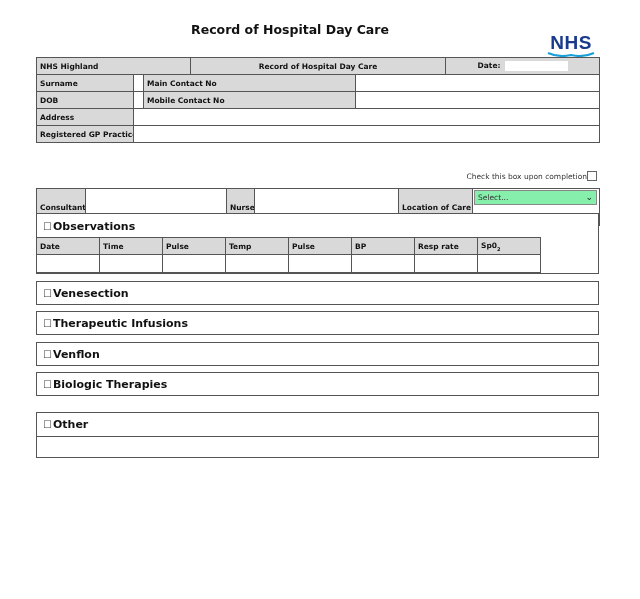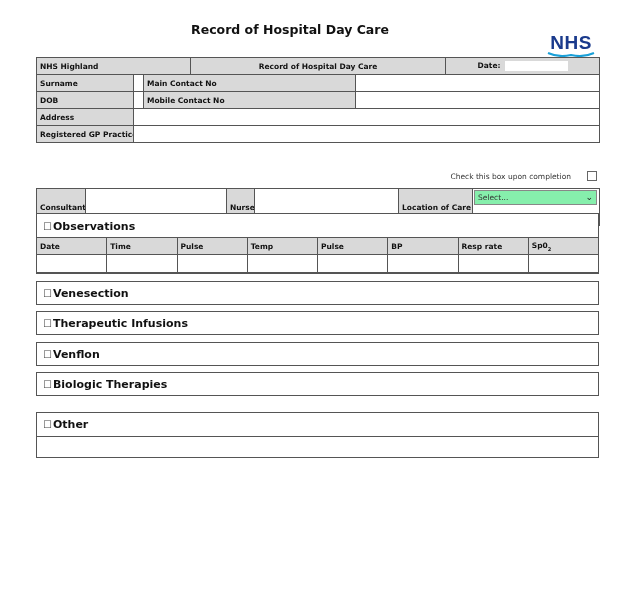--- a/index.html
+++ b/index.html
@@ -9,21 +9,21 @@
   .logo { left:546px; top:10px; width:50px; height:36px;margin-top:23px; }
   .logo .nhs { font-family:"Liberation Sans", sans-serif; font-weight:bold; font-size:19px; color:#1a3a8c; text-align:center; line-height:19px; letter-spacing:0.5px; }
   .logo svg { display:block; margin:0 auto; }
   .logo .hl { font-family:"Liberation Sans", sans-serif; font-weight:bold; font-size:10px; color:#1a3a8c; text-align:center; line-height:9px; }
   table.grid { border-collapse:collapse; position:absolute; table-layout:fixed; }
   table.grid td { border:1px solid #555; padding:0 3px; height:17px; font-size:7.5px; font-weight:bold; white-space:nowrap; overflow:hidden; box-sizing:border-box; }
   .lbl { background:#d9d9d9; }
   .val { background:#ffffff; }
   .center { text-align:center; }
   .date-input { display:inline-block; width:63px; height:10px; background:#fff; vertical-align:middle; margin-left:4px; }
-  .completion { right:43px; top:171px; font-size:7.5px; color:#333; display:flex; align-items:center; gap:16px; }
+  .completion { right:43px; top:171px; font-size:7.5px; color:#333; display:flex; align-items:center; gap:0; }
   .cbox { width:8px; height:8px; border:1px solid #666; background:#fff; display:inline-block; }
   .select { left:474px; top:190px; width:123px; height:15px; border:1px solid #888; background:#86efac; font-size:7.5px; color:#333; padding-left:3px; line-height:13px; }
   .select .chev { position:absolute; right:3px; top:0; font-size:9px; color:#222; }
   .section { border:1px solid #555; left:36px; width:563px; background:#fff; }
   .sec-title { font-size:11px; font-weight:bold; padding-left:6px; display:flex; align-items:center; height:100%; }
   .sq { font-weight:normal; font-size:10px; color:#444; margin-right:1px; }
 </style>
 </head>
 <body>
 
@@ -102,21 +102,21 @@
 <div class="abs select">
   <span>Select...</span>
   <span class="chev">⌄</span>
 </div>
 
 <div class="abs section" style="top:213px; height:61px;">
   <div class="sec-title" style="height:24px;">
     <span class="sq">☐</span>
     <span>Observations</span>
   </div>
-  <table class="grid" style="left:-1px; top:23px; width:563px;">
+  <table class="grid" style="left:-1px; top:23px; width:505px;">
     <tbody>
         <tr>
       <td class="lbl">Date</td>
       <td class="lbl">Time</td>
       <td class="lbl">Pulse</td>
       <td class="lbl">Temp</td>
       <td class="lbl">Pulse</td>
       <td class="lbl">BP</td>
       <td class="lbl">Resp rate</td>
       <td class="lbl"><span>Sp0</span><sub style="font-size:5px">2</sub></td>

